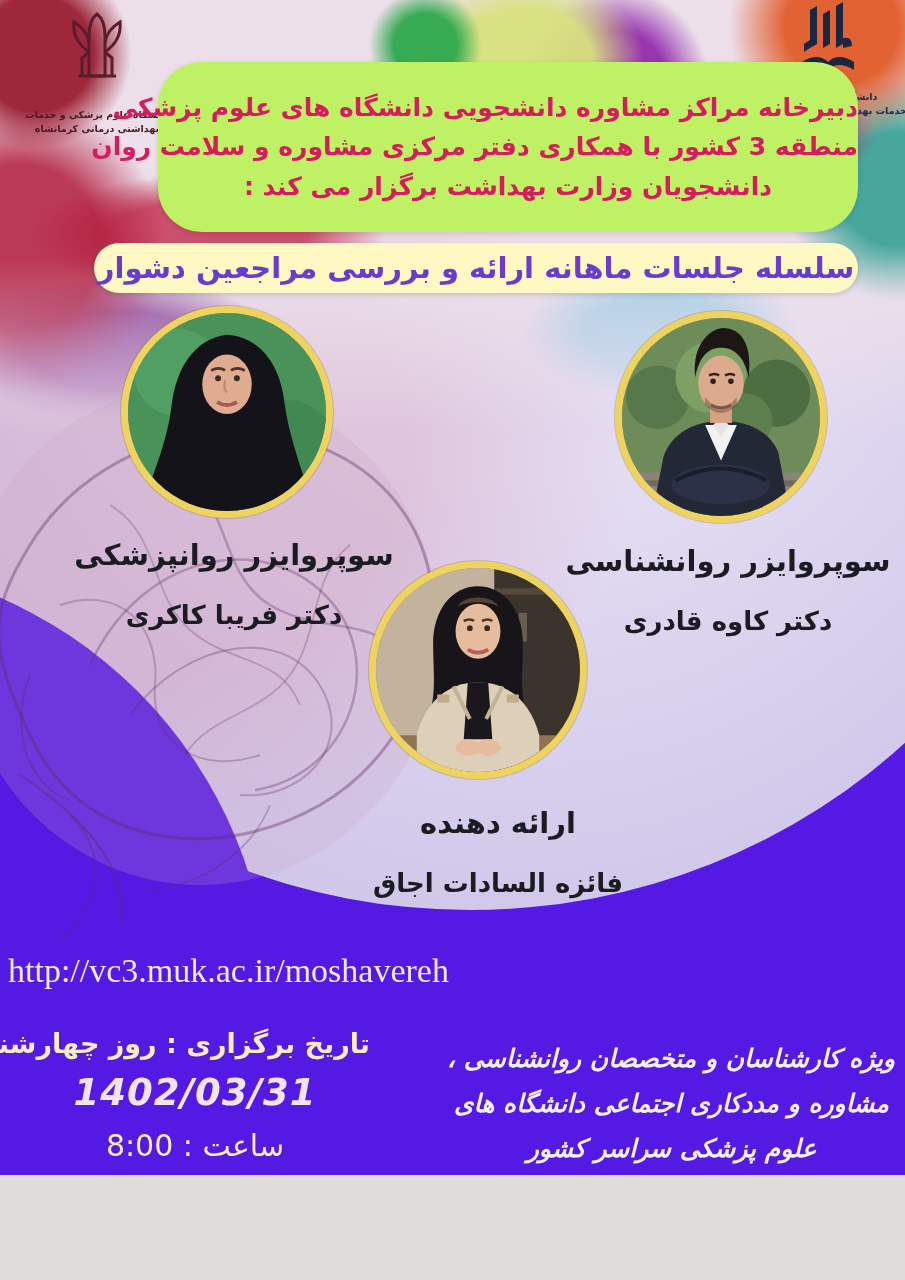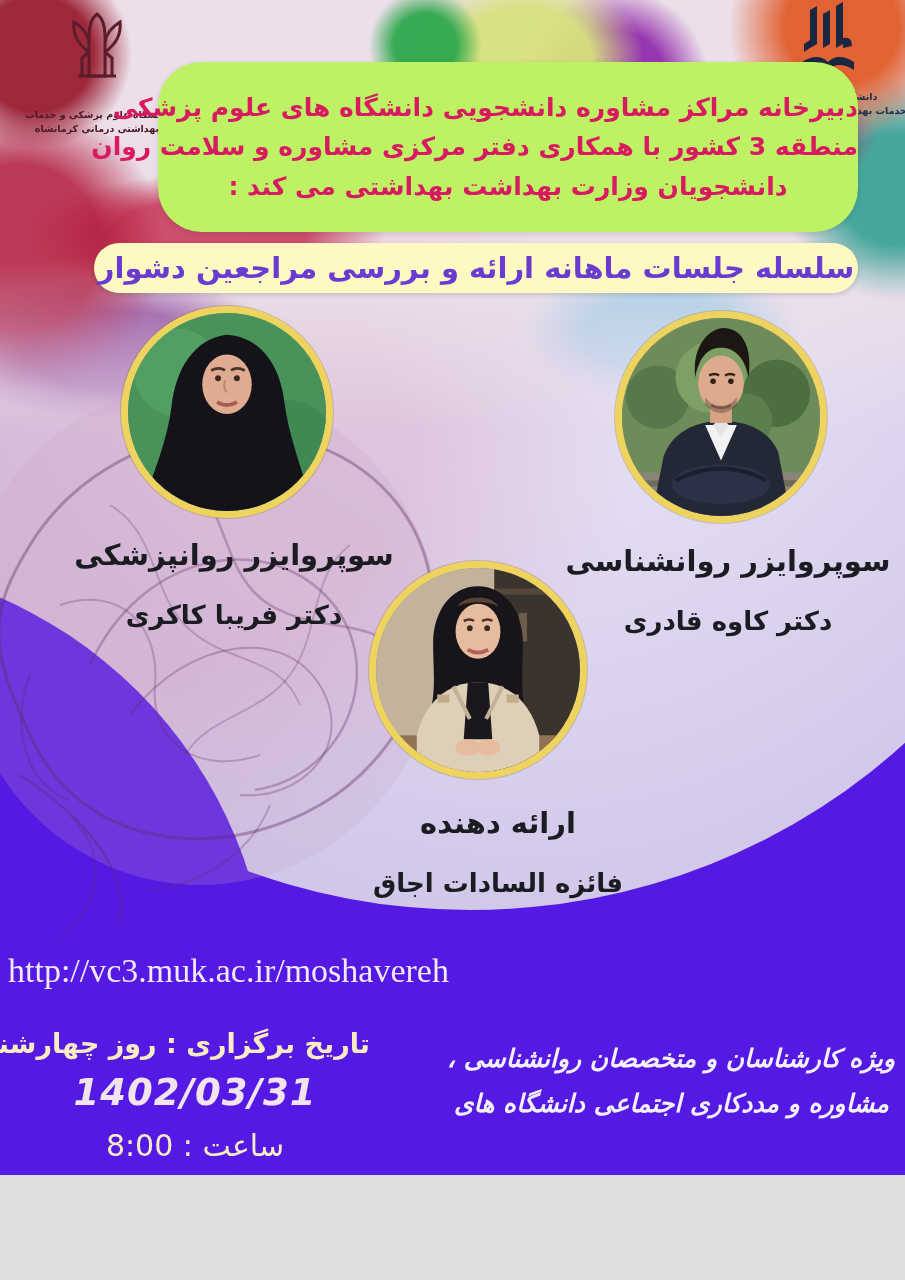--- a/index.html
+++ b/index.html
@@ -163,21 +163,21 @@
         <path d="M22,62 Q38,52 48,62 Q58,52 74,62 L74,70 Q58,60 48,70 Q38,60 22,70 Z"></path>
       </g>
     </svg>
     <div class="logo-caption">دانشگاه علوم پزشکی</div>
     <div class="logo-caption">خدمات بهداشتی درمانی کردستان</div>
   </div>
 
   <div class="info-box">
     <div class="info-line">دبیرخانه مراکز مشاوره دانشجویی دانشگاه های علوم پزشکی</div>
     <div class="info-line">منطقه 3 کشور با همکاری دفتر مرکزی مشاوره و سلامت روان</div>
-    <div class="info-line">دانشجویان وزارت بهداشت بهداشتی می کند :</div>
+    <div class="info-line">دانشجویان وزارت بهداشت برگزار می کند :</div>
   </div>
 
   <div class="pill-title">سلسله جلسات ماهانه ارائه و بررسی مراجعین دشوار</div>
 
   <div class="photo-circle photo-left">
     <svg viewBox="0 0 100 100">
       <rect x="0" y="0" width="100" height="100" fill="#49935a"></rect>
       <circle cx="25" cy="30" r="22" fill="#57a468" opacity="0.7"></circle>
       <circle cx="80" cy="70" r="26" fill="#3e8450" opacity="0.7"></circle>
       <path d="M50,11 C33,13 24,29 22,47 C20,64 13,81 6,100 L94,100 C88,79 81,62 79,45 C77,27 67,12 50,11 Z" fill="#15131a"></path>
@@ -256,15 +256,16 @@
 
   <div class="schedule">
     <div class="date-label">تاریخ برگزاری : روز چهارشنبه</div>
     <div class="date-value">1402/03/31</div>
     <div class="time-value">ساعت : 8:00</div>
   </div>
 
   <div class="audience">
     <div class="aud-line">ویژه کارشناسان و متخصصان روانشناسی ،</div>
     <div class="aud-line">مشاوره و مددکاری اجتماعی دانشگاه های</div>
+    <div class="aud-line">علوم پزشکی سراسر کشور</div>
   </div>
 
 </div>
 
 </body></html>

